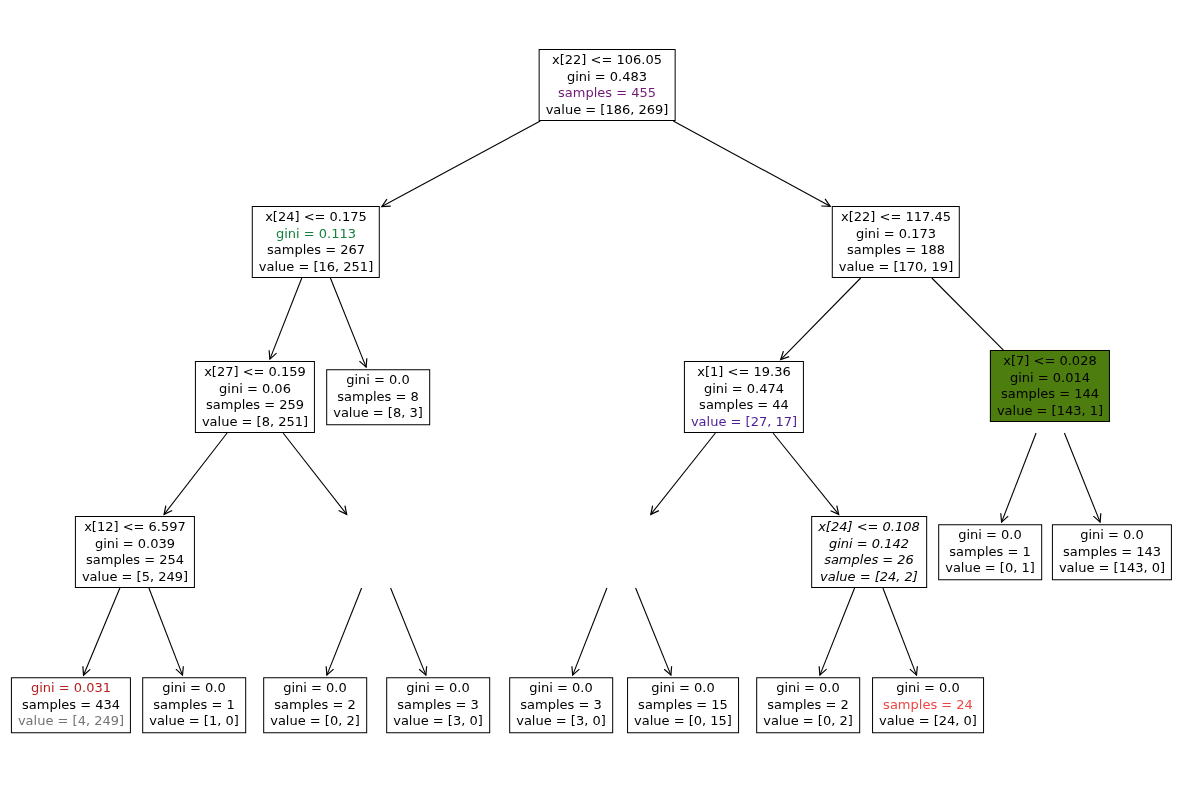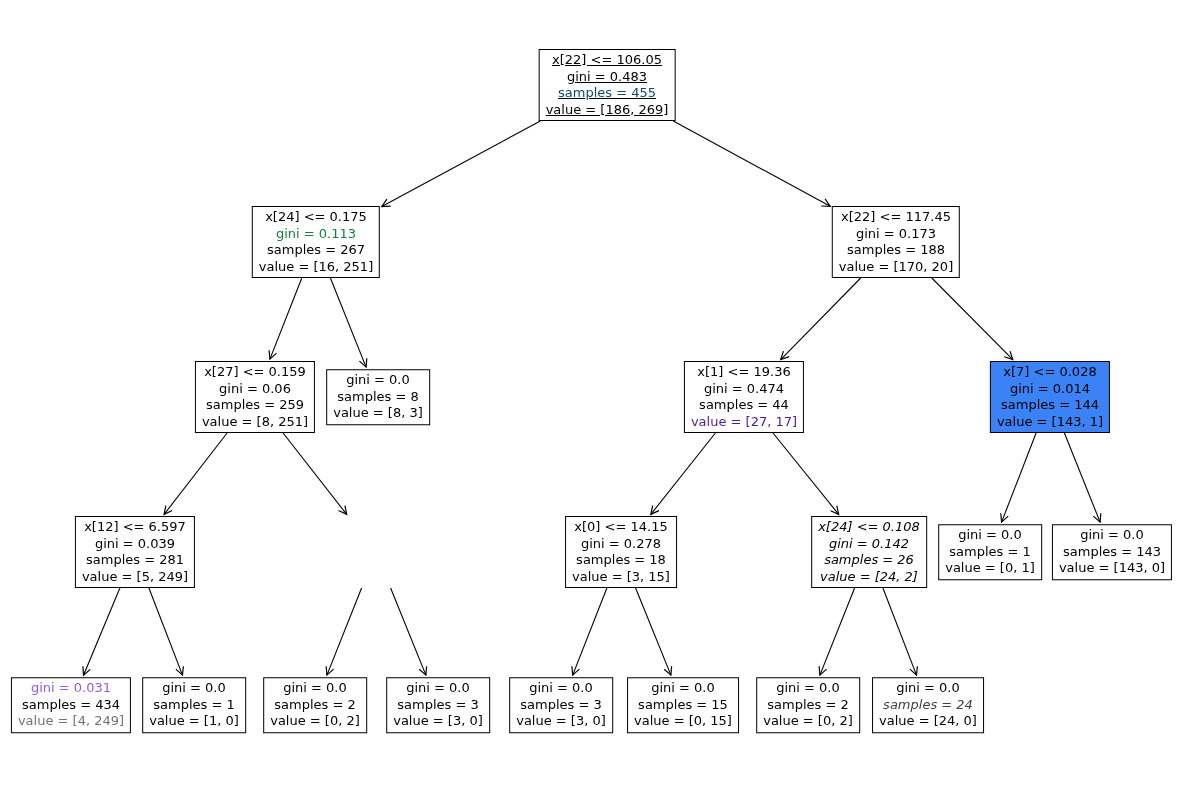--- a/index.html
+++ b/index.html
@@ -73,91 +73,85 @@
         <line x1="148.9" y1="588.0" x2="182.5" y2="675.1" stroke="#000000" stroke-width="1.1" marker-end="url(#arrowhead)"></line>
         <line x1="361.6" y1="588.0" x2="326.9" y2="675.1" stroke="#000000" stroke-width="1.1" marker-end="url(#arrowhead)"></line>
         <line x1="390.6" y1="588.0" x2="425.9" y2="675.1" stroke="#000000" stroke-width="1.1" marker-end="url(#arrowhead)"></line>
         <line x1="606.9" y1="588.0" x2="572.7" y2="675.1" stroke="#000000" stroke-width="1.1" marker-end="url(#arrowhead)"></line>
         <line x1="635.6" y1="588.0" x2="670.9" y2="675.1" stroke="#000000" stroke-width="1.1" marker-end="url(#arrowhead)"></line>
         <line x1="854.6" y1="588.0" x2="819.9" y2="675.1" stroke="#000000" stroke-width="1.1" marker-end="url(#arrowhead)"></line>
         <line x1="882.9" y1="588.0" x2="916.5" y2="675.1" stroke="#000000" stroke-width="1.1" marker-end="url(#arrowhead)"></line>
       </g>
   </svg>
   <div class="nodes">
-      <div class="node" style="left: 607px; top: 85px; background: rgb(255, 255, 255); border-color: rgb(0, 0, 0); text-decoration: underline;">
+      <div class="node" style="left: 607px; top: 85px; background: rgb(255, 255, 255); border-color: rgb(0, 0, 0);">
         <div class="node-line" style="color: rgb(0, 0, 0);">x[22] &lt;= 106.05</div>
         <div class="node-line" style="color: rgb(0, 0, 0);">gini = 0.483</div>
-        <div class="node-line" style="color: #0c4a6e;">samples = 455</div>
+        <div class="node-line" style="color: #701a75;">samples = 455</div>
         <div class="node-line" style="color: rgb(0, 0, 0);">value = [186, 269]</div>
       </div>
       <div class="node" style="left: 316px; top: 242px; background: rgb(255, 255, 255); border-color: rgb(0, 0, 0);">
         <div class="node-line" style="color: rgb(0, 0, 0);">x[24] &lt;= 0.175</div>
         <div class="node-line" style="color: #15803d;">gini = 0.113</div>
         <div class="node-line" style="color: rgb(0, 0, 0);">samples = 267</div>
         <div class="node-line" style="color: rgb(0, 0, 0);">value = [16, 251]</div>
       </div>
       <div class="node" style="left: 896px; top: 242px; background: rgb(255, 255, 255); border-color: rgb(0, 0, 0);">
         <div class="node-line" style="color: rgb(0, 0, 0);">x[22] &lt;= 117.45</div>
         <div class="node-line" style="color: rgb(0, 0, 0);">gini = 0.173</div>
         <div class="node-line" style="color: rgb(0, 0, 0);">samples = 188</div>
-        <div class="node-line" style="color: rgb(0, 0, 0);">value = [170, 20]</div>
+        <div class="node-line" style="color: rgb(0, 0, 0);">value = [170, 19]</div>
       </div>
       <div class="node" style="left: 255px; top: 397px; background: rgb(255, 255, 255); border-color: rgb(0, 0, 0);">
         <div class="node-line" style="color: rgb(0, 0, 0);">x[27] &lt;= 0.159</div>
         <div class="node-line" style="color: rgb(0, 0, 0);">gini = 0.06</div>
         <div class="node-line" style="color: rgb(0, 0, 0);">samples = 259</div>
         <div class="node-line" style="color: rgb(0, 0, 0);">value = [8, 251]</div>
       </div>
       <div class="node" style="left: 378px; top: 397px; background: rgb(255, 255, 255); border-color: rgb(0, 0, 0);">
         <div class="node-line" style="color: rgb(0, 0, 0);">gini = 0.0</div>
         <div class="node-line" style="color: rgb(0, 0, 0);">samples = 8</div>
         <div class="node-line" style="color: rgb(0, 0, 0);">value = [8, 3]</div>
       </div>
       <div class="node" style="left: 744px; top: 397px; background: rgb(255, 255, 255); border-color: rgb(0, 0, 0);">
         <div class="node-line" style="color: rgb(0, 0, 0);">x[1] &lt;= 19.36</div>
         <div class="node-line" style="color: rgb(0, 0, 0);">gini = 0.474</div>
         <div class="node-line" style="color: rgb(0, 0, 0);">samples = 44</div>
         <div class="node-line" style="color: #4c1d95;">value = [27, 17]</div>
       </div>
-      <div class="node" style="left: 1050px; top: 397px; background: #3b82f6; border-color: rgb(0, 0, 0);">
+      <div class="node" style="left: 1050px; top: 386px; background: #4d7c0f; border-color: rgb(0, 0, 0);">
         <div class="node-line" style="color: rgb(0, 0, 0);">x[7] &lt;= 0.028</div>
         <div class="node-line" style="color: rgb(0, 0, 0);">gini = 0.014</div>
         <div class="node-line" style="color: rgb(0, 0, 0);">samples = 144</div>
         <div class="node-line" style="color: rgb(0, 0, 0);">value = [143, 1]</div>
       </div>
       <div class="node" style="left: 135px; top: 552px; background: rgb(255, 255, 255); border-color: rgb(0, 0, 0);">
         <div class="node-line" style="color: rgb(0, 0, 0);">x[12] &lt;= 6.597</div>
         <div class="node-line" style="color: rgb(0, 0, 0);">gini = 0.039</div>
-        <div class="node-line" style="color: rgb(0, 0, 0);">samples = 281</div>
+        <div class="node-line" style="color: rgb(0, 0, 0);">samples = 254</div>
         <div class="node-line" style="color: rgb(0, 0, 0);">value = [5, 249]</div>
-      </div>
-      <div class="node" style="left: 621px; top: 552px; background: rgb(255, 255, 255); border-color: rgb(0, 0, 0);">
-        <div class="node-line" style="color: rgb(0, 0, 0);">x[0] &lt;= 14.15</div>
-        <div class="node-line" style="color: rgb(0, 0, 0);">gini = 0.278</div>
-        <div class="node-line" style="color: rgb(0, 0, 0);">samples = 18</div>
-        <div class="node-line" style="color: rgb(0, 0, 0);">value = [3, 15]</div>
       </div>
       <div class="node" style="left: 869px; top: 552px; background: rgb(255, 255, 255); border-color: rgb(0, 0, 0); font-style: italic;">
         <div class="node-line" style="color: rgb(0, 0, 0);">x[24] &lt;= 0.108</div>
         <div class="node-line" style="color: rgb(0, 0, 0);">gini = 0.142</div>
         <div class="node-line" style="color: rgb(0, 0, 0);">samples = 26</div>
         <div class="node-line" style="color: rgb(0, 0, 0);">value = [24, 2]</div>
       </div>
       <div class="node" style="left: 990px; top: 552px; background: rgb(255, 255, 255); border-color: rgb(0, 0, 0);">
         <div class="node-line" style="color: rgb(0, 0, 0);">gini = 0.0</div>
         <div class="node-line" style="color: rgb(0, 0, 0);">samples = 1</div>
         <div class="node-line" style="color: rgb(0, 0, 0);">value = [0, 1]</div>
       </div>
       <div class="node" style="left: 1112px; top: 552px; background: rgb(255, 255, 255); border-color: rgb(0, 0, 0);">
         <div class="node-line" style="color: rgb(0, 0, 0);">gini = 0.0</div>
         <div class="node-line" style="color: rgb(0, 0, 0);">samples = 143</div>
         <div class="node-line" style="color: rgb(0, 0, 0);">value = [143, 0]</div>
       </div>
       <div class="node" style="left: 71px; top: 705px; background: rgb(255, 255, 255); border-color: rgb(0, 0, 0);">
-        <div class="node-line" style="color: #8b5cf6;">gini = 0.031</div>
+        <div class="node-line" style="color: #b91c1c;">gini = 0.031</div>
         <div class="node-line" style="color: rgb(0, 0, 0);">samples = 434</div>
         <div class="node-line" style="color: #737373;">value = [4, 249]</div>
       </div>
       <div class="node" style="left: 194px; top: 705px; background: rgb(255, 255, 255); border-color: rgb(0, 0, 0);">
         <div class="node-line" style="color: rgb(0, 0, 0);">gini = 0.0</div>
         <div class="node-line" style="color: rgb(0, 0, 0);">samples = 1</div>
         <div class="node-line" style="color: rgb(0, 0, 0);">value = [1, 0]</div>
       </div>
       <div class="node" style="left: 315px; top: 705px; background: rgb(255, 255, 255); border-color: rgb(0, 0, 0);">
         <div class="node-line" style="color: rgb(0, 0, 0);">gini = 0.0</div>
@@ -179,17 +173,17 @@
         <div class="node-line" style="color: rgb(0, 0, 0);">samples = 15</div>
         <div class="node-line" style="color: rgb(0, 0, 0);">value = [0, 15]</div>
       </div>
       <div class="node" style="left: 808px; top: 705px; background: rgb(255, 255, 255); border-color: rgb(0, 0, 0);">
         <div class="node-line" style="color: rgb(0, 0, 0);">gini = 0.0</div>
         <div class="node-line" style="color: rgb(0, 0, 0);">samples = 2</div>
         <div class="node-line" style="color: rgb(0, 0, 0);">value = [0, 2]</div>
       </div>
       <div class="node" style="left: 928px; top: 705px; background: rgb(255, 255, 255); border-color: rgb(0, 0, 0);">
         <div class="node-line" style="color: rgb(0, 0, 0);">gini = 0.0</div>
-        <div class="node-line" style="color: #404040; font-style: italic;">samples = 24</div>
+        <div class="node-line" style="color: #ef4444;">samples = 24</div>
         <div class="node-line" style="color: rgb(0, 0, 0);">value = [24, 0]</div>
       </div>
     </div>
 </div>
 
 </body></html>

